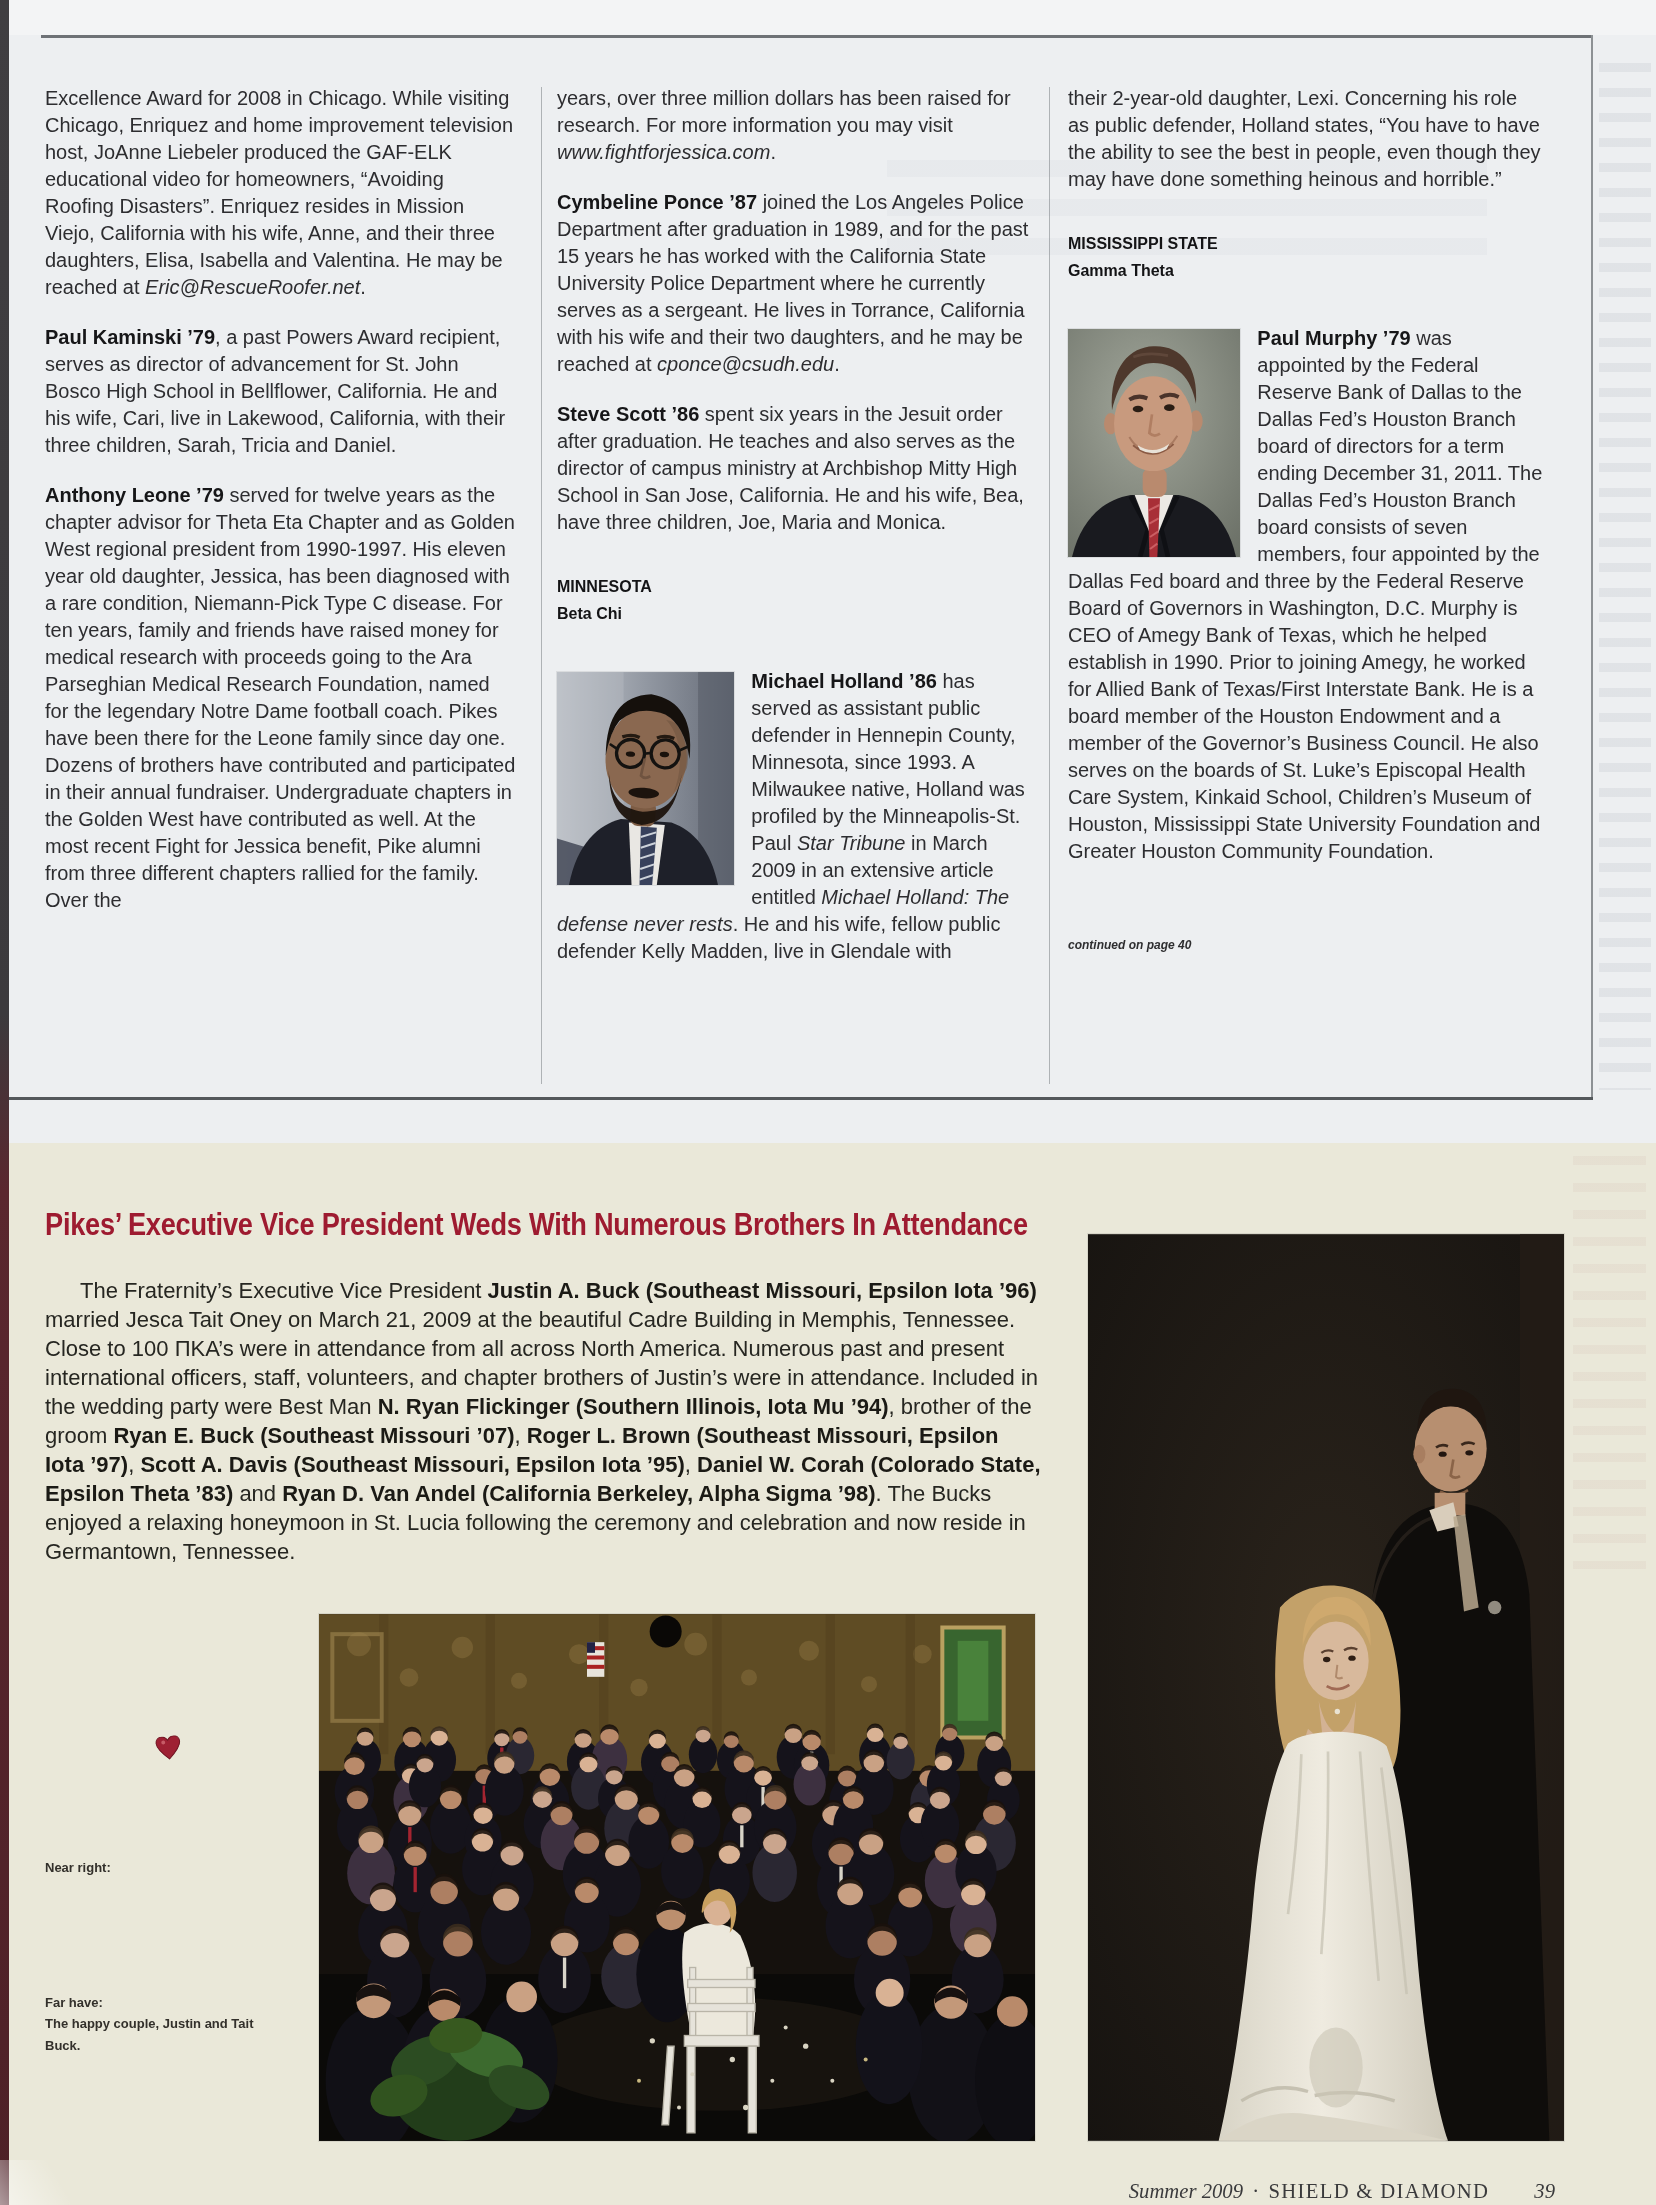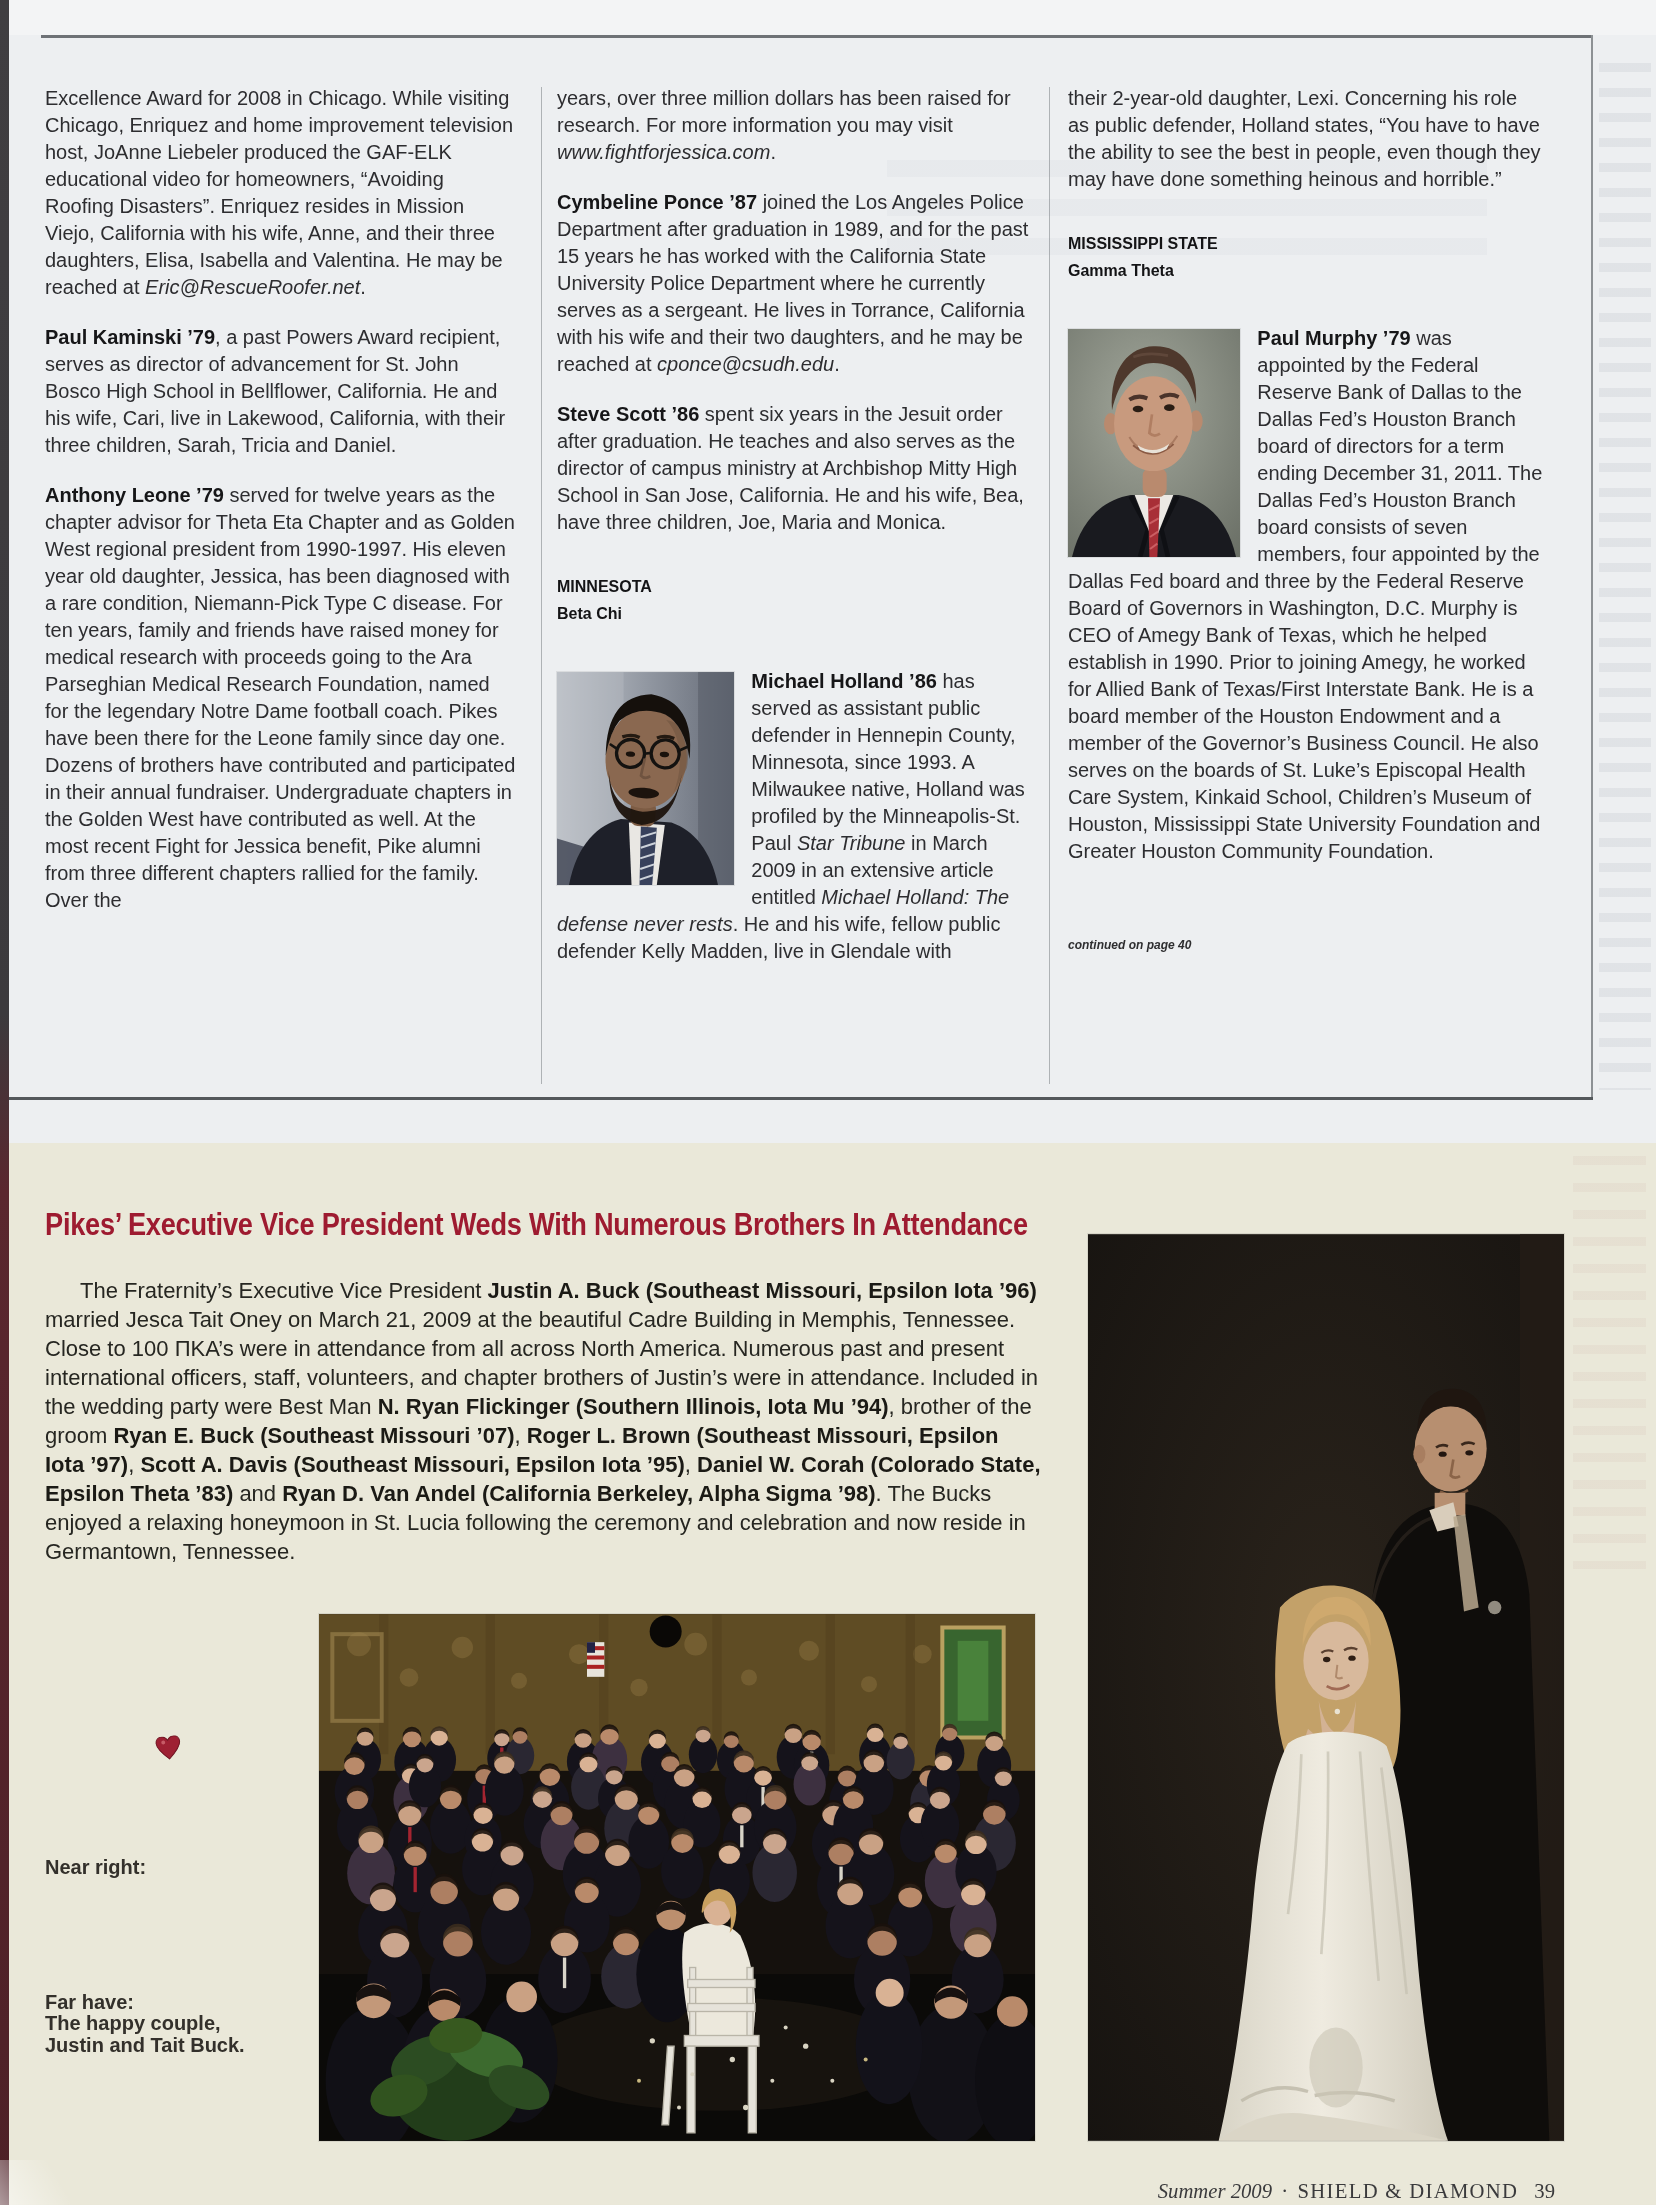--- a/index.html
+++ b/index.html
@@ -41,33 +41,33 @@
   .ghost-right2{position:absolute;left:1573px;top:13.3px;width:73px;height:413px;
     background:repeating-linear-gradient(to bottom,rgba(150,70,70,.05) 0 9.3px,rgba(0,0,0,0) 9.3px 27px);}
   .headline{position:absolute;left:45px;top:64px;width:1133px;margin:0;
     font-weight:bold;font-size:32px;line-height:35px;color:#9e1b30;letter-spacing:-0.3px;
     transform:scaleX(.85);transform-origin:left top;white-space:nowrap;}
   .story{position:absolute;left:45px;top:133px;width:998px;margin:0;
     font-family:Liberation Sans, sans-serif;font-size:22px;line-height:29px;color:#262621;
     text-indent:35px;}
   .story .b{font-weight:bold;color:#1b1a15}
   .heart{position:absolute;left:155px;top:593px;transform:rotate(-6deg);}
-  .caption{position:absolute;left:45px;width:227px;font-weight:bold;font-size:20px;
+  .caption{position:absolute;left:45px;width:227px;font-weight:bold;font-size:13px;
     line-height:21.3px;color:#33302b;}
   .cap-near{top:714px}
   .cap-far{top:849px}
   .cap-label{margin-bottom:0;}
   .photo-group{position:absolute;left:319px;top:471px;}
   .photo-couple{position:absolute;left:1088px;top:91px;}
   .footer{position:absolute;right:102px;top:1037px;font-family:"Liberation Serif",serif;
     font-size:20.7px;color:#3a3a3c;white-space:nowrap;}
   .f-issue{font-style:italic;}
   .f-dot{margin:0 9.3px;}
   .f-title{letter-spacing:1.3px;}
-  .f-page{margin-left:16px;}
+  .f-page{margin-left:45px;font-style:italic;}
 </style>
 </head>
 <body>
 
 <div id="page">
 
   <div class="sec-top">
     <div class="top-band"></div>
     <div class="rule-top"></div>
     <div class="rule-right"></div>

